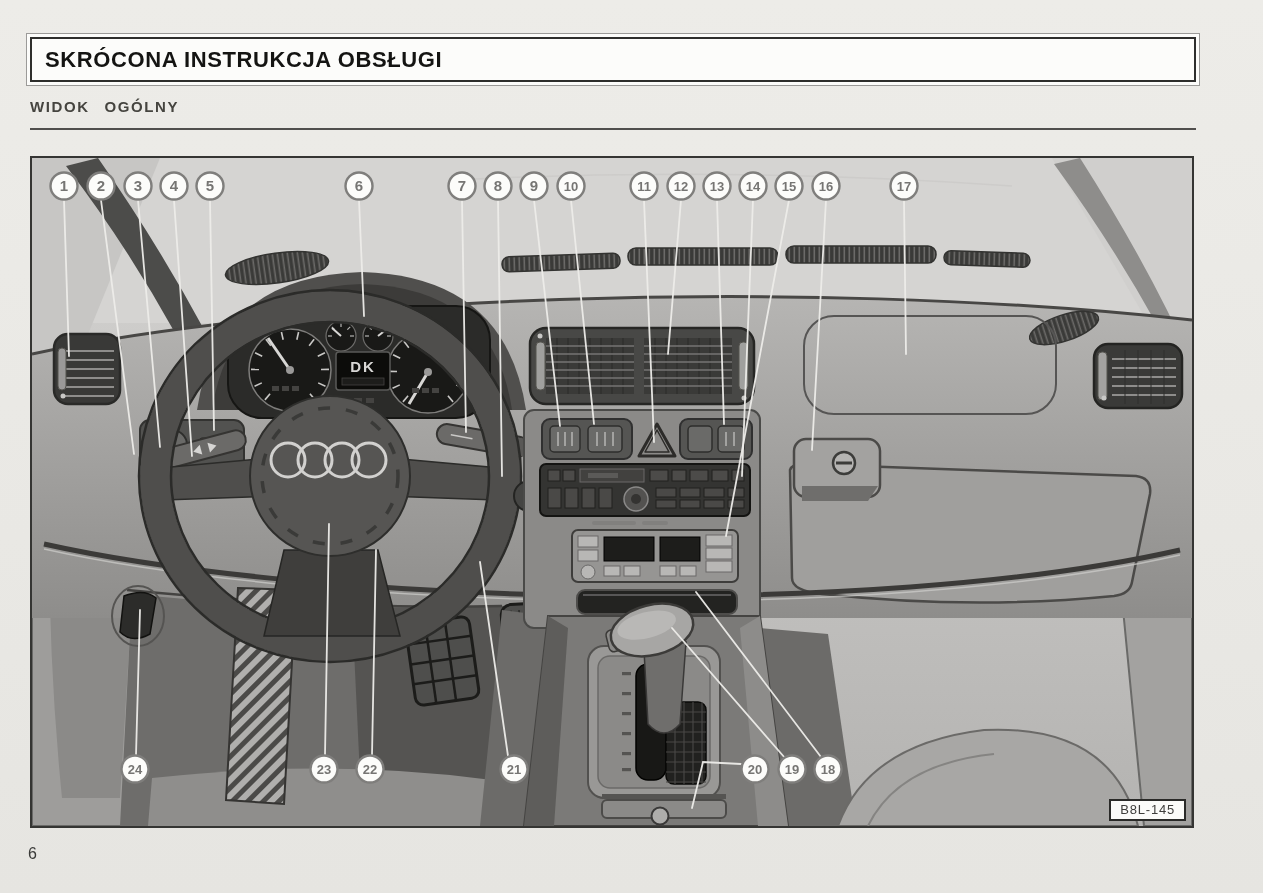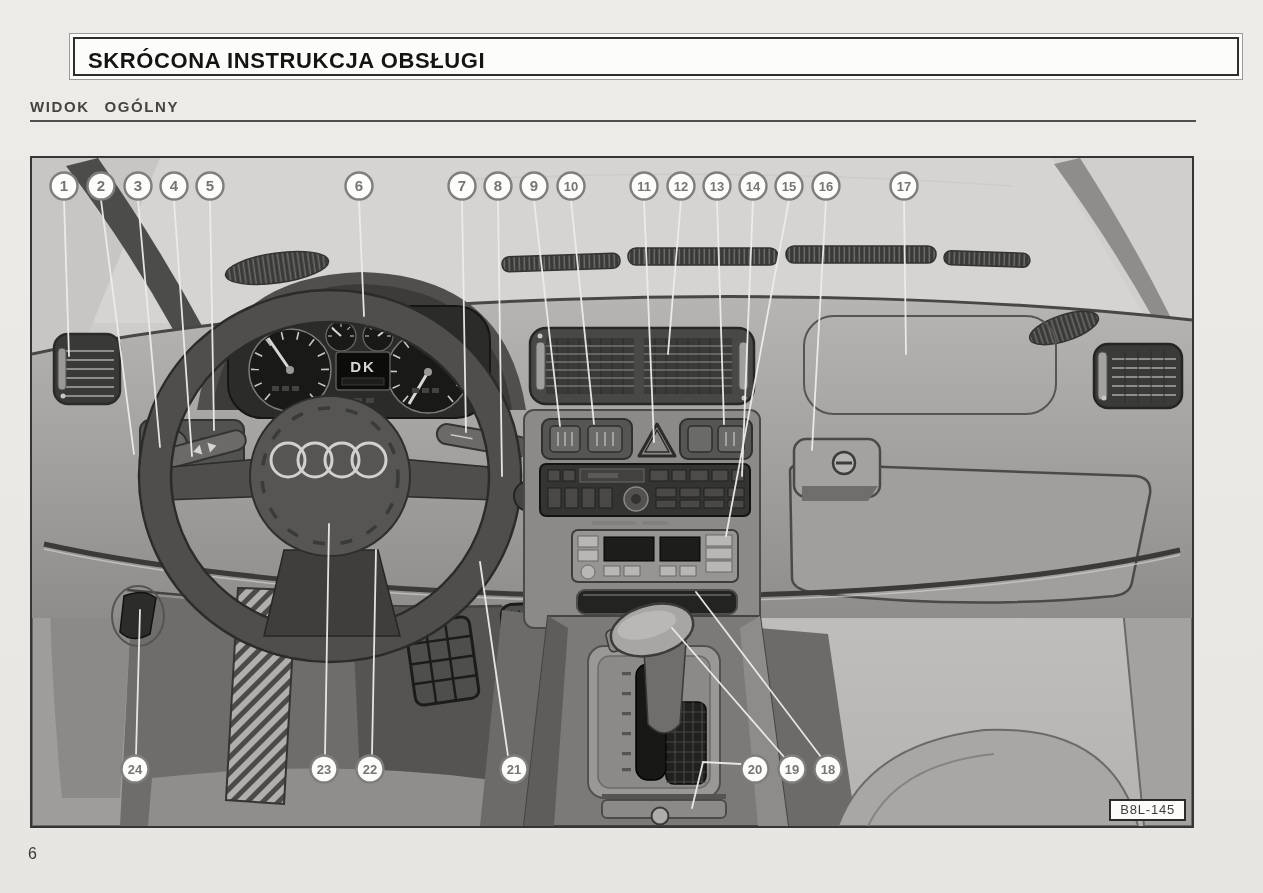--- a/index.html
+++ b/index.html
@@ -1,25 +1,25 @@
 <!DOCTYPE html>
 <html><head>
 <meta charset="utf-8">
 <style>
   html,body{margin:0;padding:0;background:#d8d7d3;}
   .page{position:relative;width:1263px;height:893px;overflow:hidden;
         background:linear-gradient(180deg,#edece8 0%,#e9e8e4 60%,#e6e5e1 100%);
         font-family:"Liberation Sans",sans-serif;}
-  .title-box{position:absolute;left:30px;top:37px;width:1166px;height:39px;
+  .title-box{position:absolute;left:30px;top:37px;width:1166px;height:45px;
         background:#fcfcfa;border:2px solid #2e2e2c;box-sizing:border-box;
-        box-shadow:0 0 0 3px #fcfcfa,0 0 0 4px #9b9a98;display:flex;align-items:flex-end;margin-left:43px;}
+        box-shadow:0 0 0 3px #fcfcfa,0 0 0 4px #9b9a98;display:flex;align-items:center;}
   .title-box h1{margin:0;padding-left:13px;font-size:22px;font-weight:bold;
         letter-spacing:.6px;color:#141412;}
   .section-heading{position:absolute;left:30px;top:98px;width:1166px;
-        padding-bottom:5px;border-bottom:2px solid #504f4d;
+        padding-bottom:13px;border-bottom:2px solid #504f4d;
         font-size:15px;font-weight:bold;letter-spacing:1.6px;word-spacing:9px;color:#45443f;}
   .figure-frame{position:absolute;left:30px;top:156px;width:1160px;height:668px;
         border:2px solid #353533;background:#c7c6c4;}
   .figure-frame svg{display:block;}
   .figure-code{position:absolute;right:6px;bottom:5px;background:#fbfbf9;
         border:2px solid #2a2a28;padding:1px 9px 2px;font-size:13px;
         letter-spacing:.8px;color:#3e3d3b;}
   .page-number{position:absolute;left:28px;top:845px;font-size:16px;color:#3a3a38;}
 </style>
 </head>

